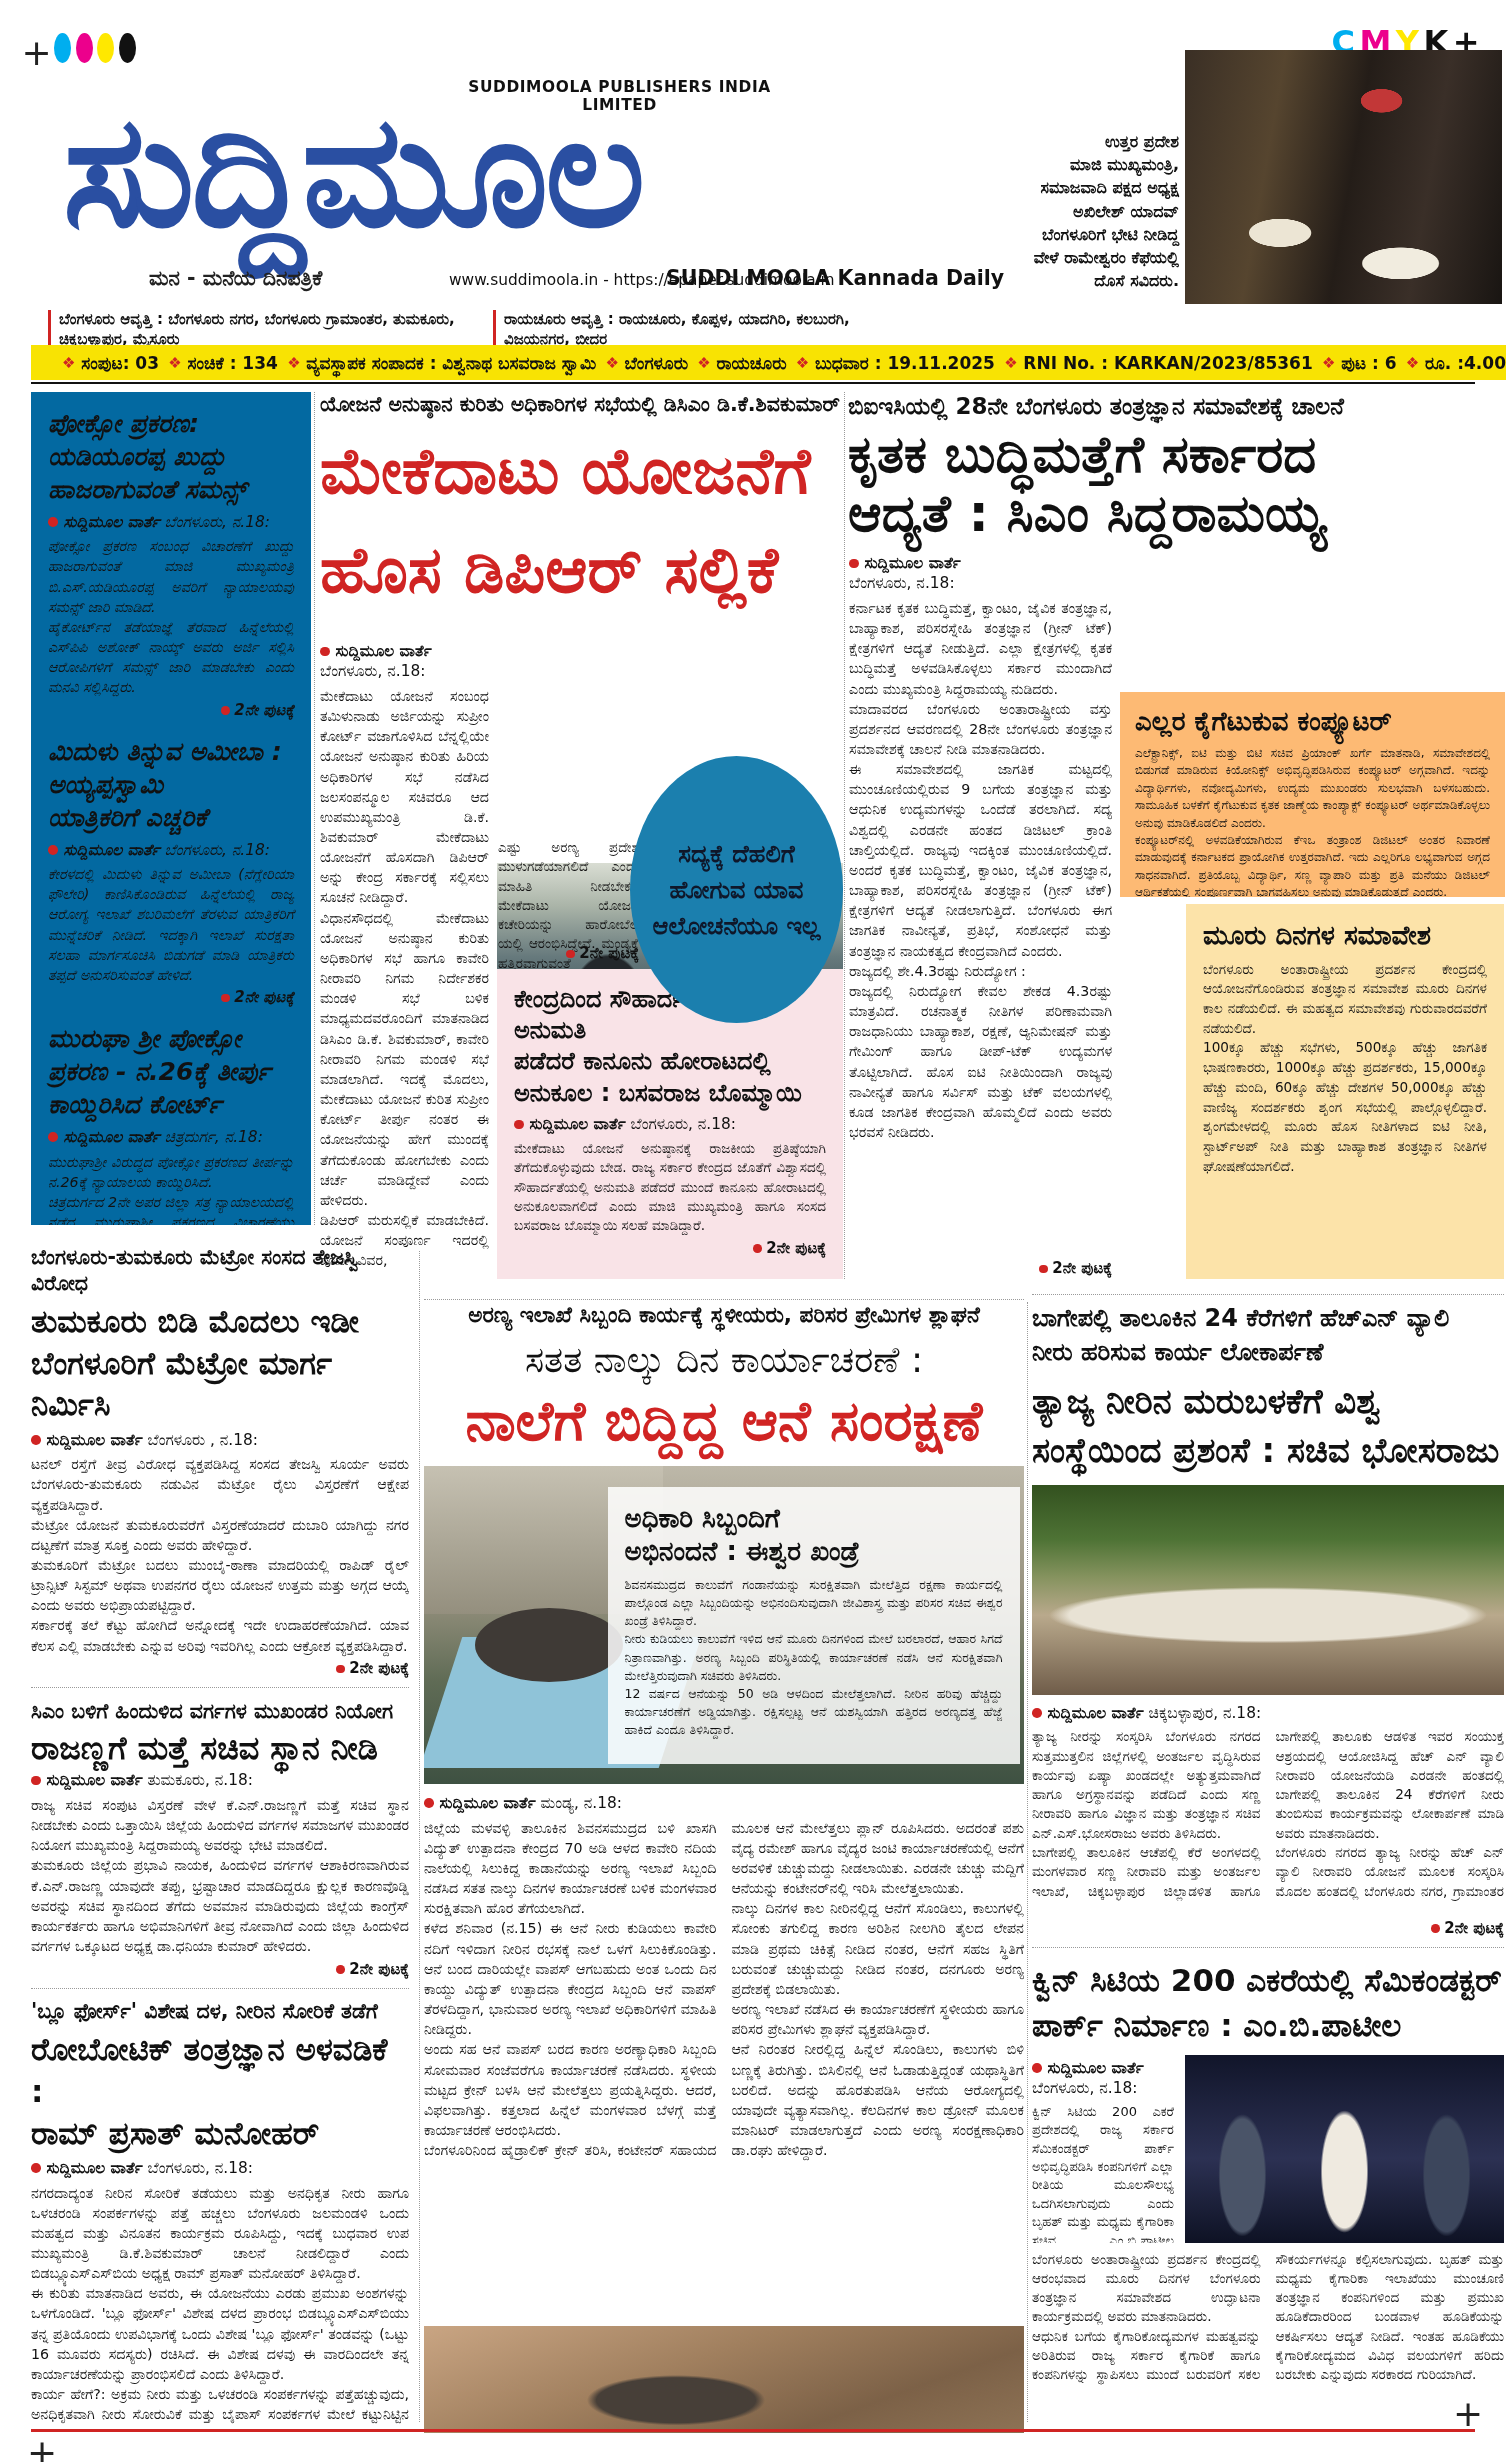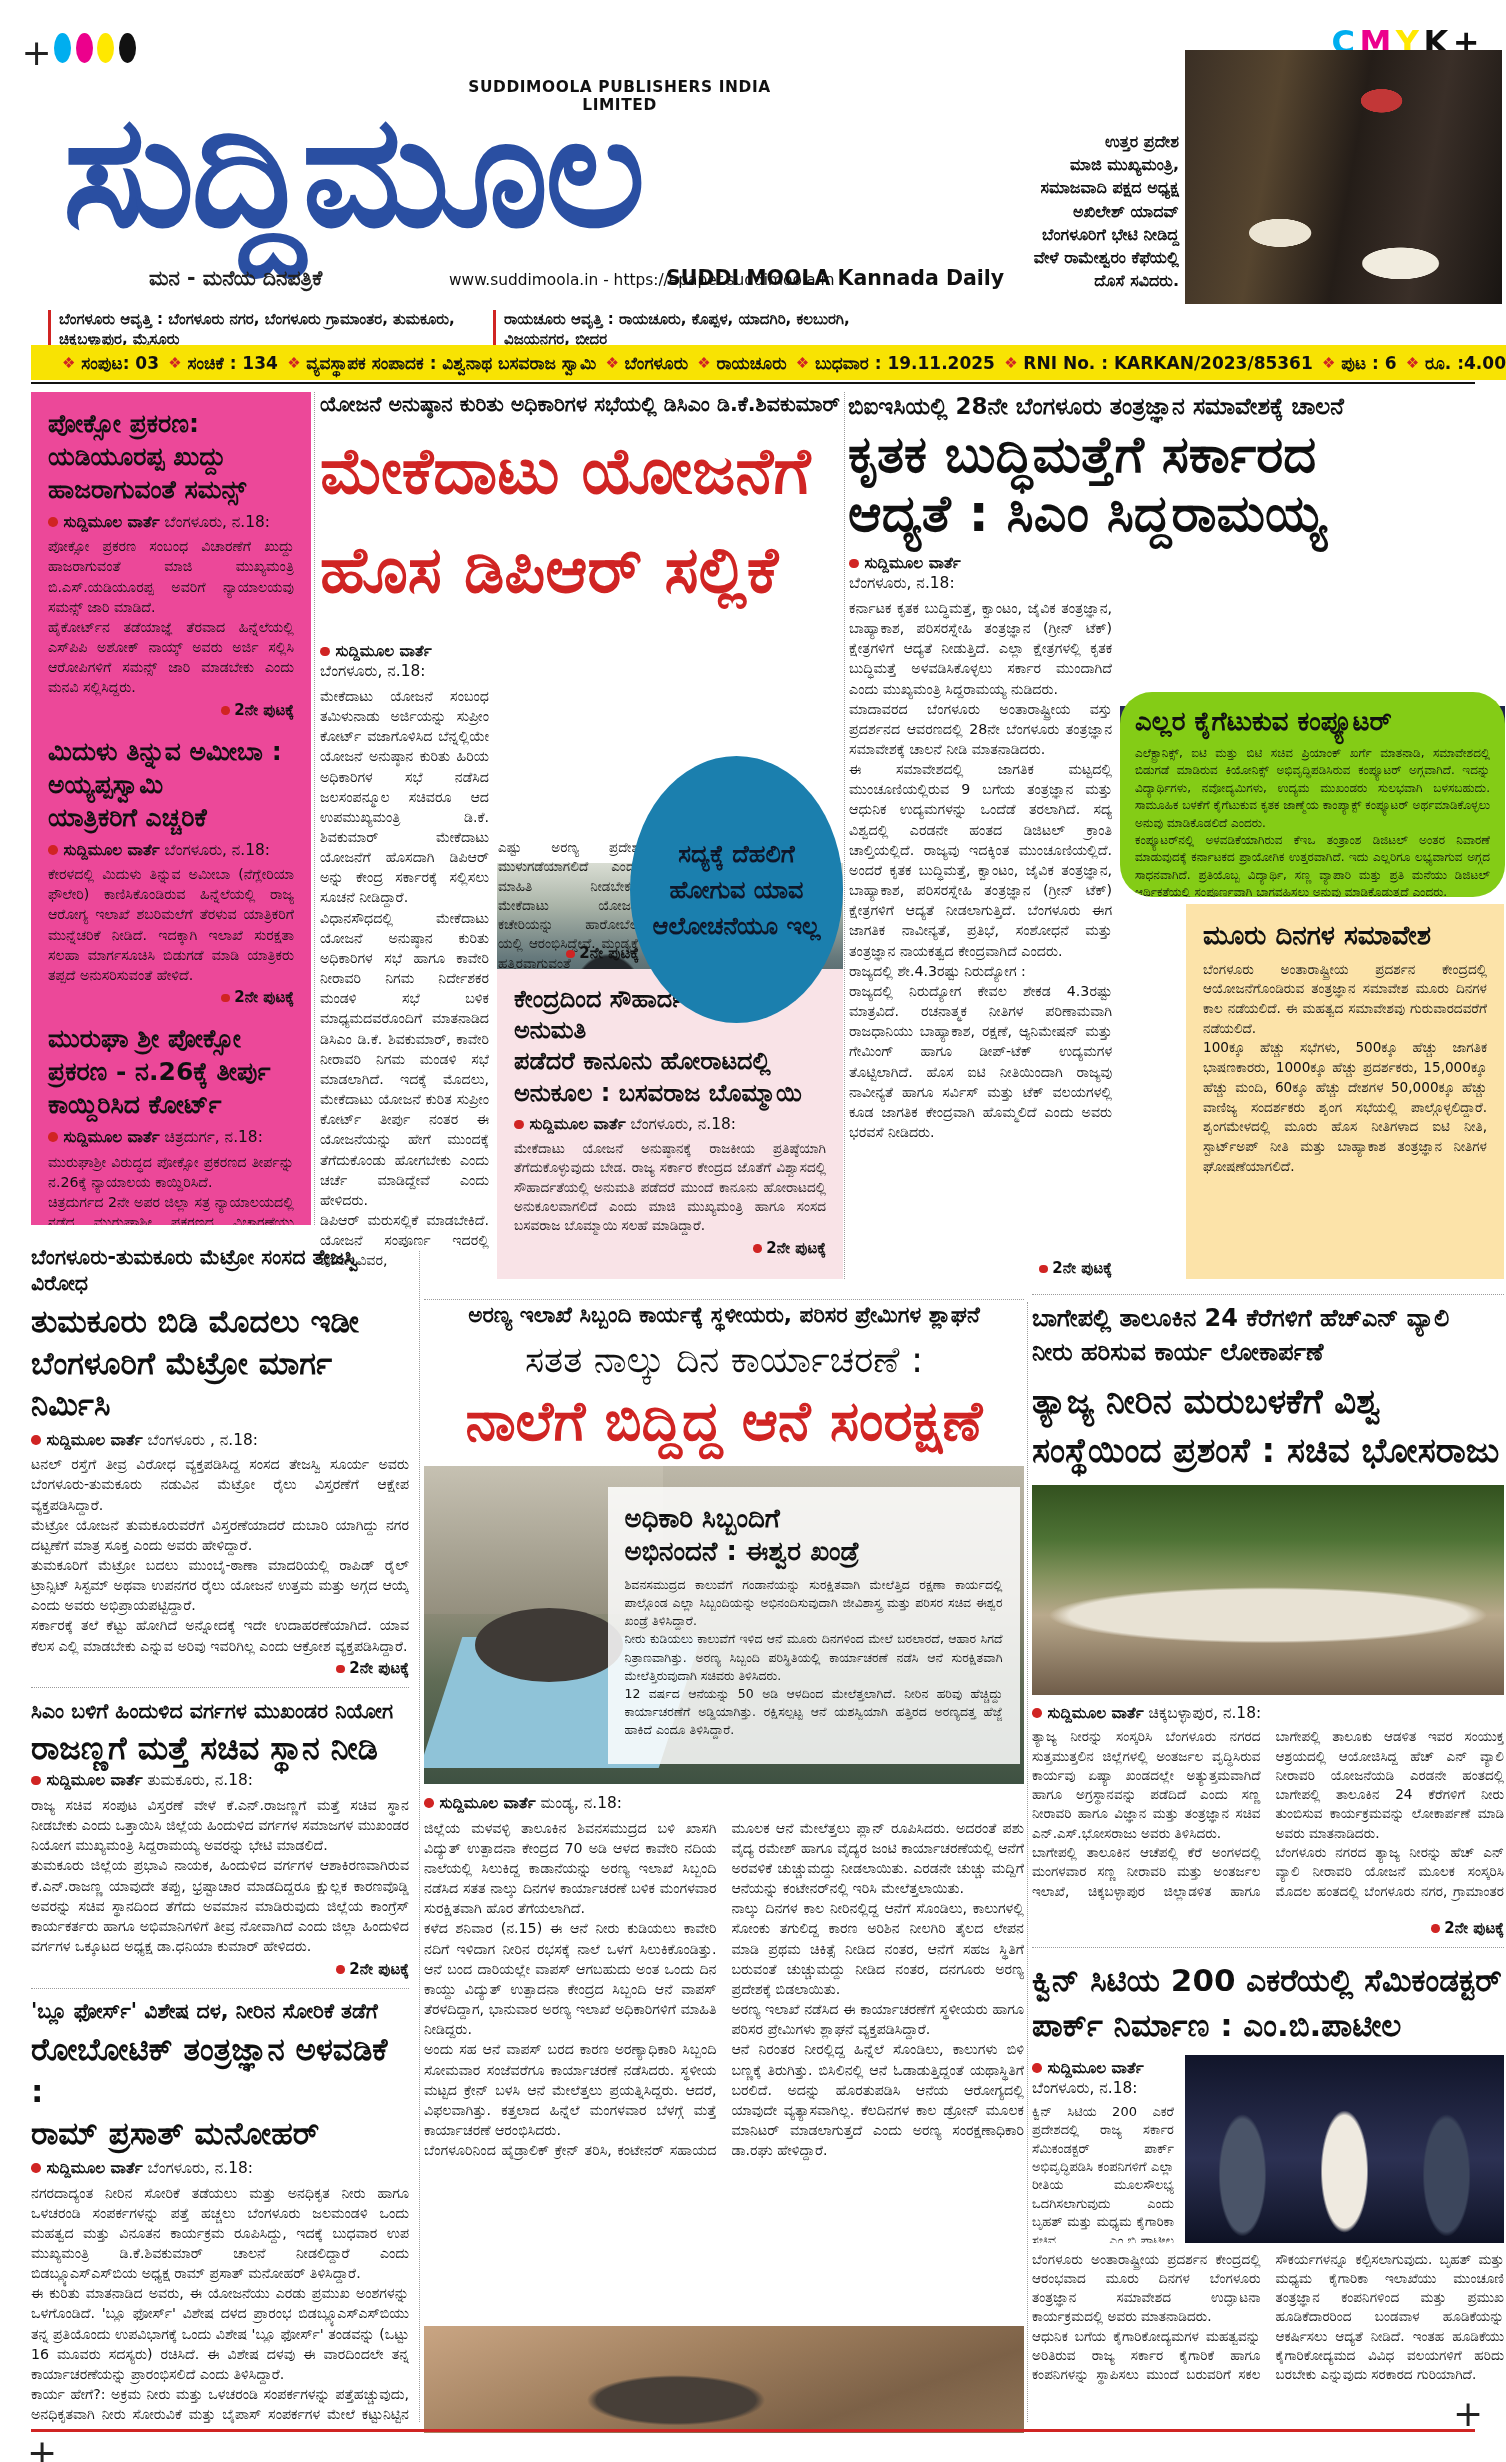--- a/index.html
+++ b/index.html
@@ -52,23 +52,23 @@
   .h-cm{font-size:51px;font-weight:bold;line-height:1.15;}
   .h-mid{font-size:31px;font-weight:bold;line-height:1.35;}
   .h-raj{font-size:32px;font-weight:bold;line-height:1.2;}
   .h-ele1{font-size:36px;font-weight:normal;text-align:center;line-height:1.3;}
   .h-ele2{font-size:55px;font-weight:bold;text-align:center;line-height:1.25;color:#d02423;}
   .h-water{font-size:34px;font-weight:bold;line-height:1.45;}
   .h-semi{font-size:31px;font-weight:bold;line-height:1.45;}
   .k-center{text-align:center;}
 
   
-  .beige{background:#ec4899;}
+  .beige{background:#0369a1;font-style:italic;}
   .pinkbox{background:#f9e3e7;}
-  .greenbox{background:#84cc16;border-radius:32px;}
+  .greenbox{background:#fdba74;}
   .orangebox{background:#fce3a9;}
   .boxtitle{font-size:26px;font-weight:bold;margin-bottom:6.8px;line-height:1.3;}
   .boxtitle-sm{font-size:24px;font-weight:bold;margin-bottom:5.7px;line-height:1.3;}
 
   
   .bubble{background:#1b7fae;border-radius:50%;color:#0f172a;display:flex;align-items:center;
           justify-content:center;text-align:center;font-size:24px;font-weight:bold;line-height:1.5;
           padding:17px;box-sizing:border-box;}
 
   

